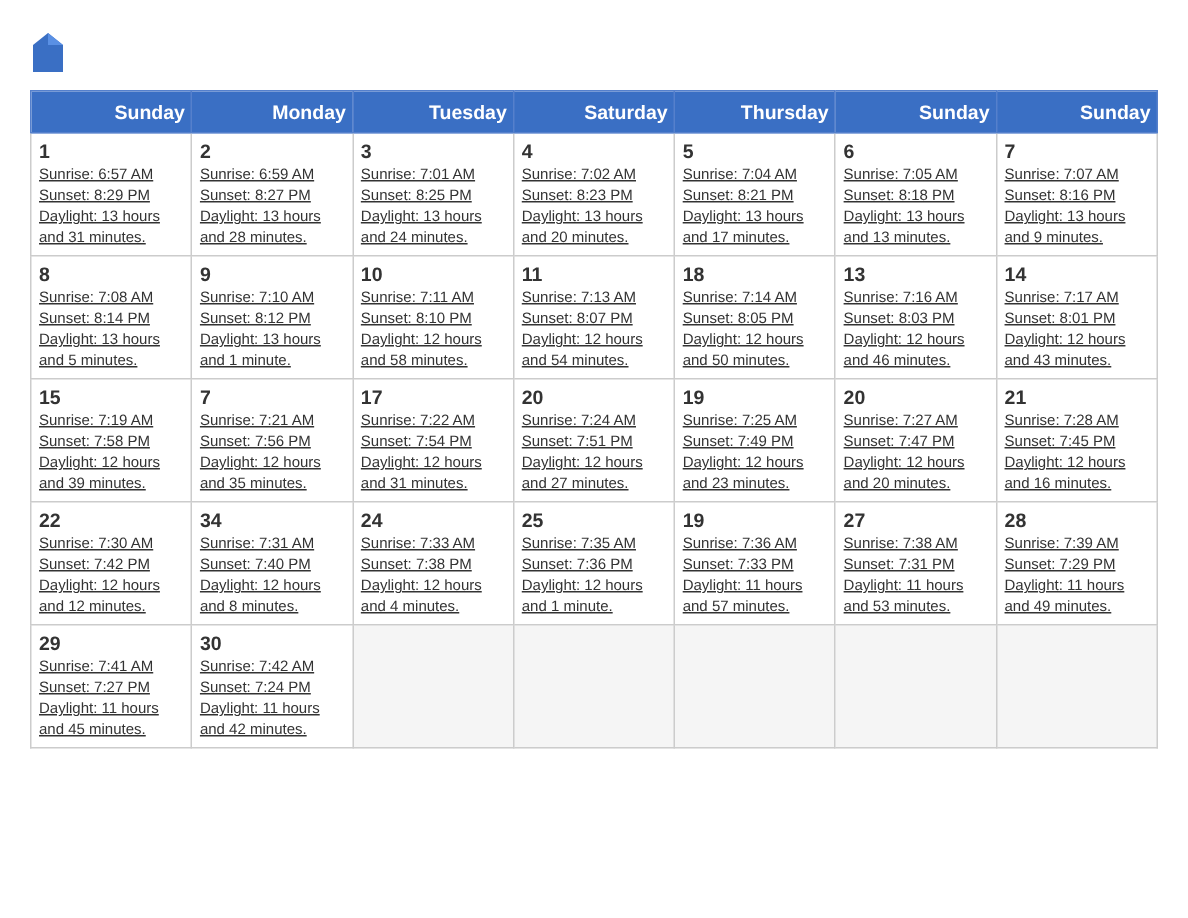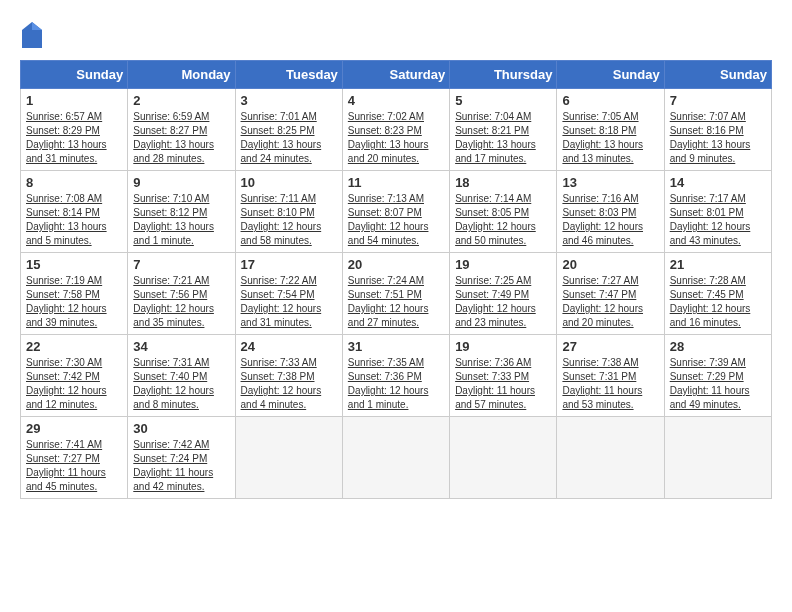--- a/index.html
+++ b/index.html
@@ -213,21 +213,21 @@
         </td>
         <td>
           <span class="day-num">34</span>
           <div class="cell-text">Sunrise: 7:31 AM<br>Sunset: 7:40 PM<br>Daylight: 12 hours and 8 minutes.</div>
         </td>
         <td>
           <span class="day-num">24</span>
           <div class="cell-text">Sunrise: 7:33 AM<br>Sunset: 7:38 PM<br>Daylight: 12 hours and 4 minutes.</div>
         </td>
         <td>
-          <span class="day-num">31</span>
+          <span class="day-num">25</span>
           <div class="cell-text">Sunrise: 7:35 AM<br>Sunset: 7:36 PM<br>Daylight: 12 hours and 1 minute.</div>
         </td>
         <td>
           <span class="day-num">19</span>
           <div class="cell-text">Sunrise: 7:36 AM<br>Sunset: 7:33 PM<br>Daylight: 11 hours and 57 minutes.</div>
         </td>
         <td>
           <span class="day-num">27</span>
           <div class="cell-text">Sunrise: 7:38 AM<br>Sunset: 7:31 PM<br>Daylight: 11 hours and 53 minutes.</div>
         </td>

